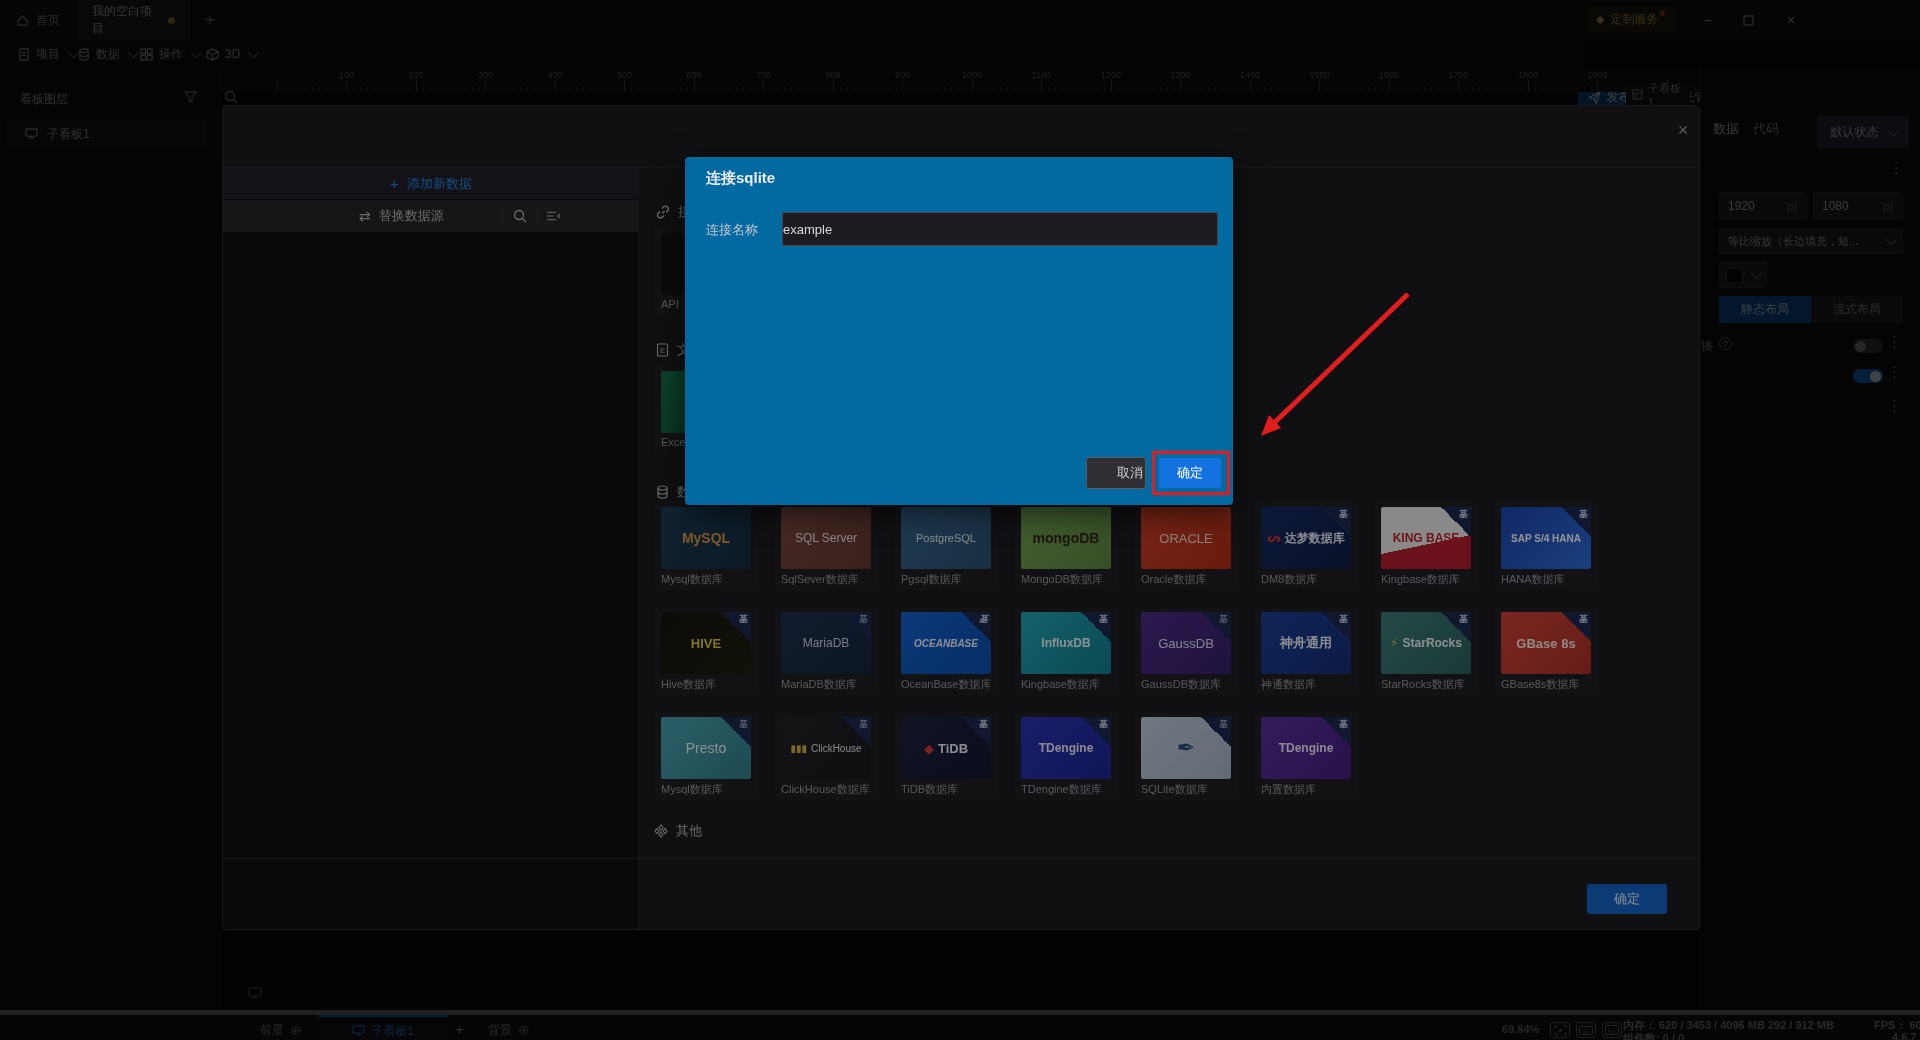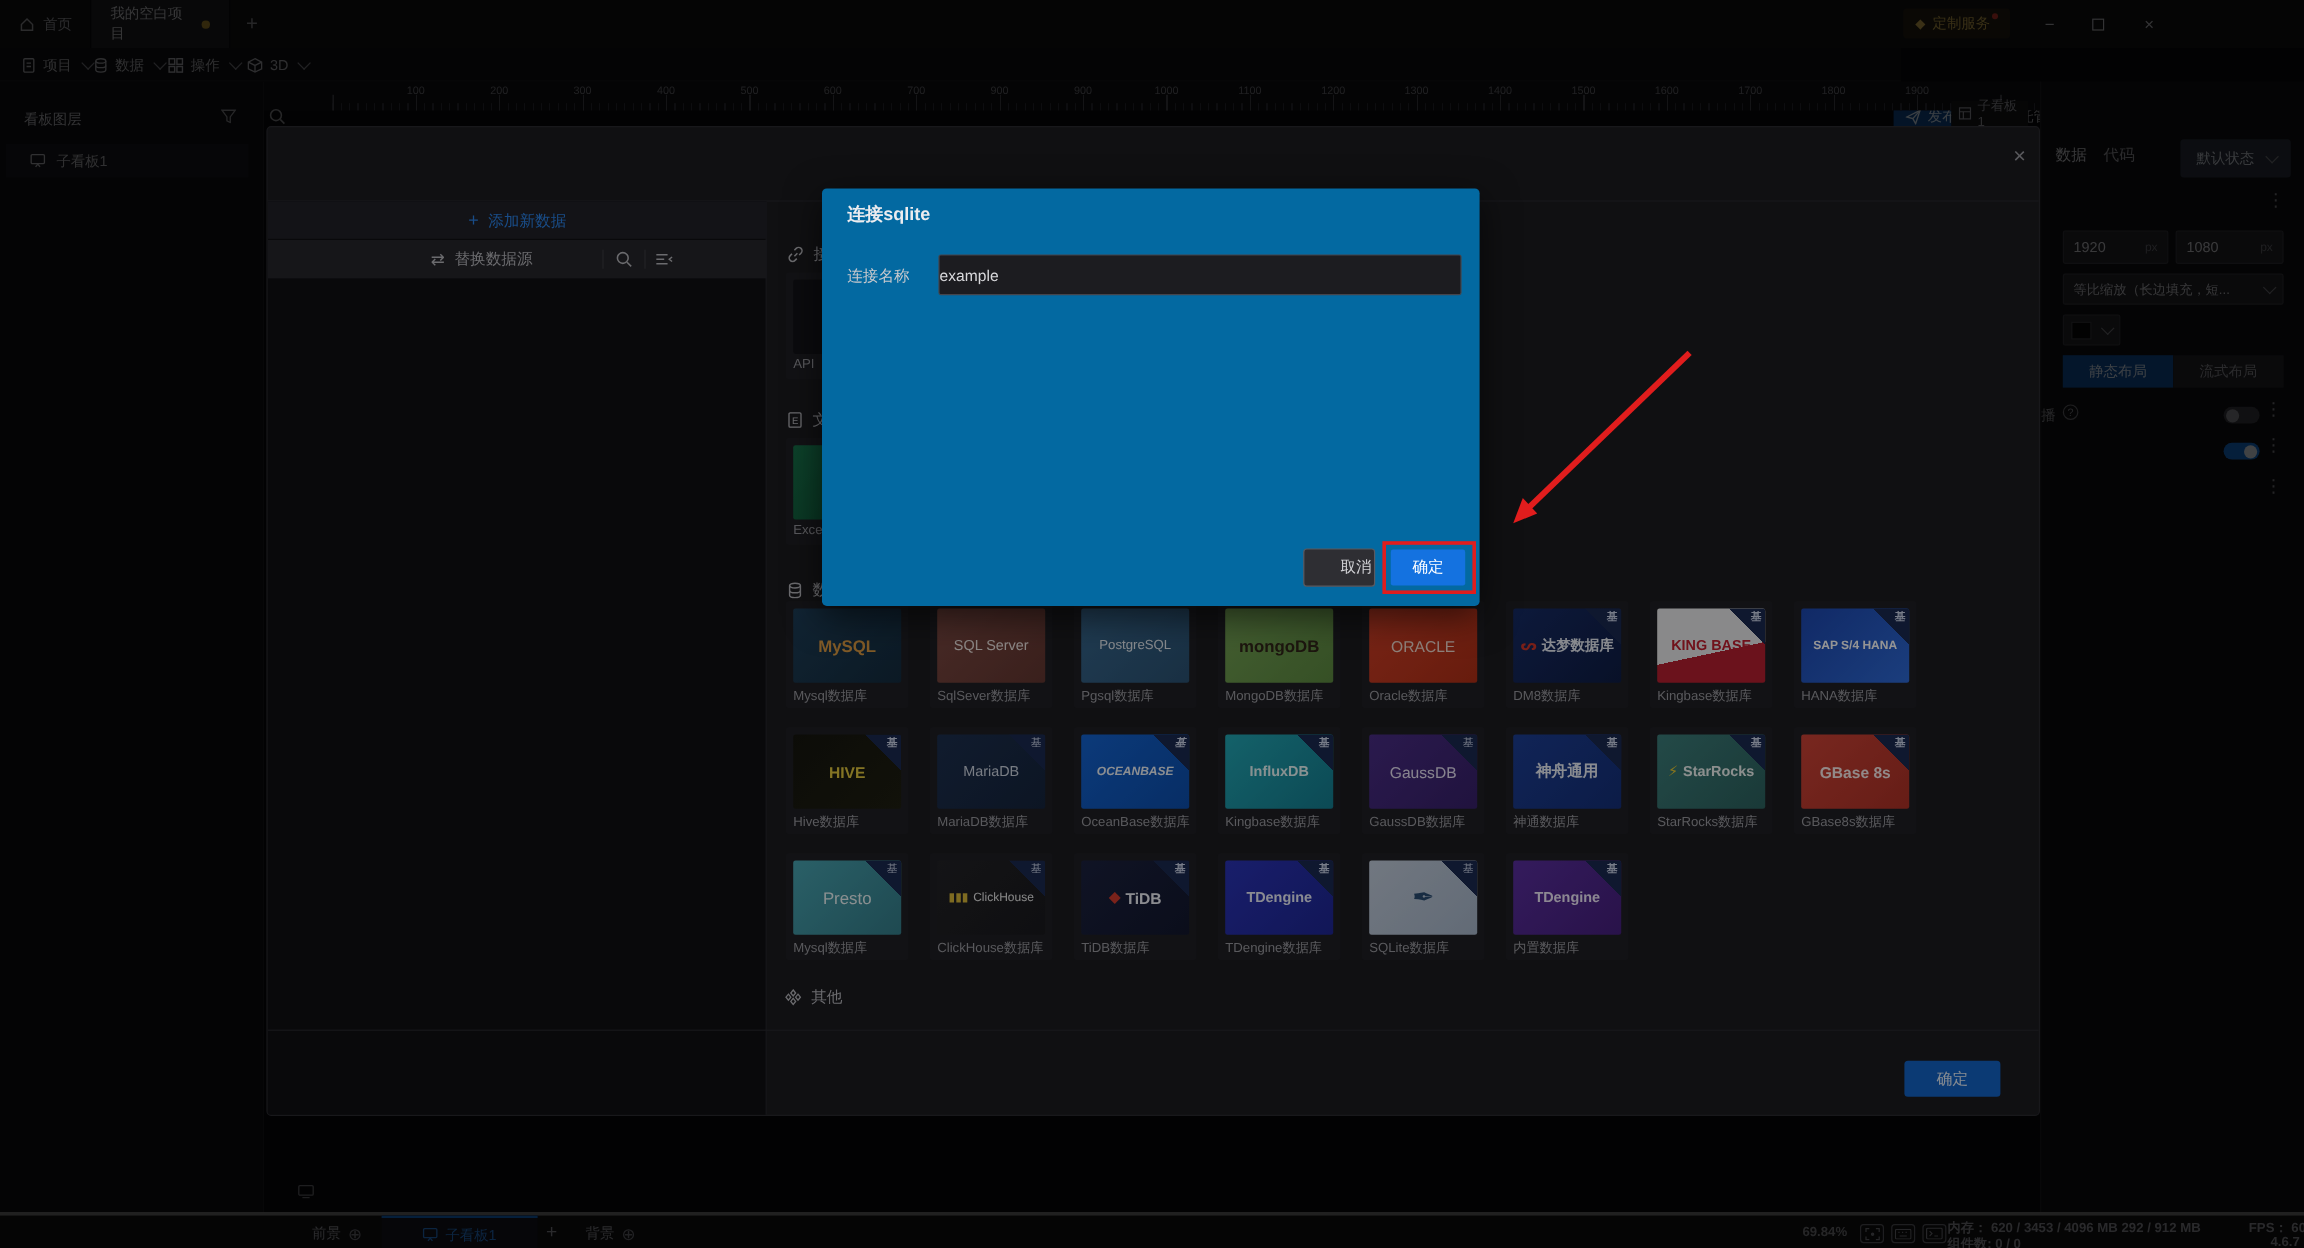--- a/index.html
+++ b/index.html
@@ -52,21 +52,21 @@
   #seg-static{left:18px;background:#11509c;color:#d7e6f7;}
   #seg-flow{left:110px;background:#26262b;color:#9a9aa0;}
   .toggle{position:absolute;width:30px;height:14px;border-radius:8px;}
   .toggle .knob{position:absolute;top:1.5px;width:11px;height:11px;border-radius:50%;}
   .toggle.off{background:#3b3b42;}
   .toggle.off .knob{left:2px;background:#8c8c92;}
   .toggle.on{background:#1472d8;}
   .toggle.on .knob{right:2px;background:#e8eef6;}
   .info-circ{display:inline-flex;width:13px;height:13px;border:1px solid #6e6e74;border-radius:50%;align-items:center;justify-content:center;font-size:9px;color:#8a8a90;}
   
-  #bottombar{left:0;top:1010px;width:1920px;height:30px;background:#131316;border-top:3px solid #737373;color:#9a9aa0;font-size:12px;}
+  #bottombar{left:0;top:1010px;width:1920px;height:30px;background:#131316;border-top:5px solid #737373;color:#9a9aa0;font-size:12px;}
   #board-mini-icon{left:248px;top:986px;color:#6f6f75;}
   .bitem{position:absolute;top:0;height:30px;display:flex;align-items:center;gap:6px;}
   #bb-tab{left:318px;width:130px;background:#191922;border-top:2px solid #1472d8;color:#2b83e8;justify-content:center;}
   .oplus{font-size:14px;color:#7a7a80;}
   .bstat{position:absolute;font-size:11px;color:#96969c;white-space:nowrap;font-weight:bold;}
   .bicon{position:absolute;top:7px;width:20px;height:16px;border:1px solid #6f6f75;border-radius:3px;color:#8a8a90;display:flex;align-items:center;justify-content:center;font-size:8px;}
   
   #backdrop1{left:0;top:0;width:1920px;height:1040px;background:rgba(0,0,0,.52);z-index:10;}
   #backdrop2{left:0;top:0;width:1920px;height:1040px;background:rgba(0,0,0,.42);z-index:30;}
   

